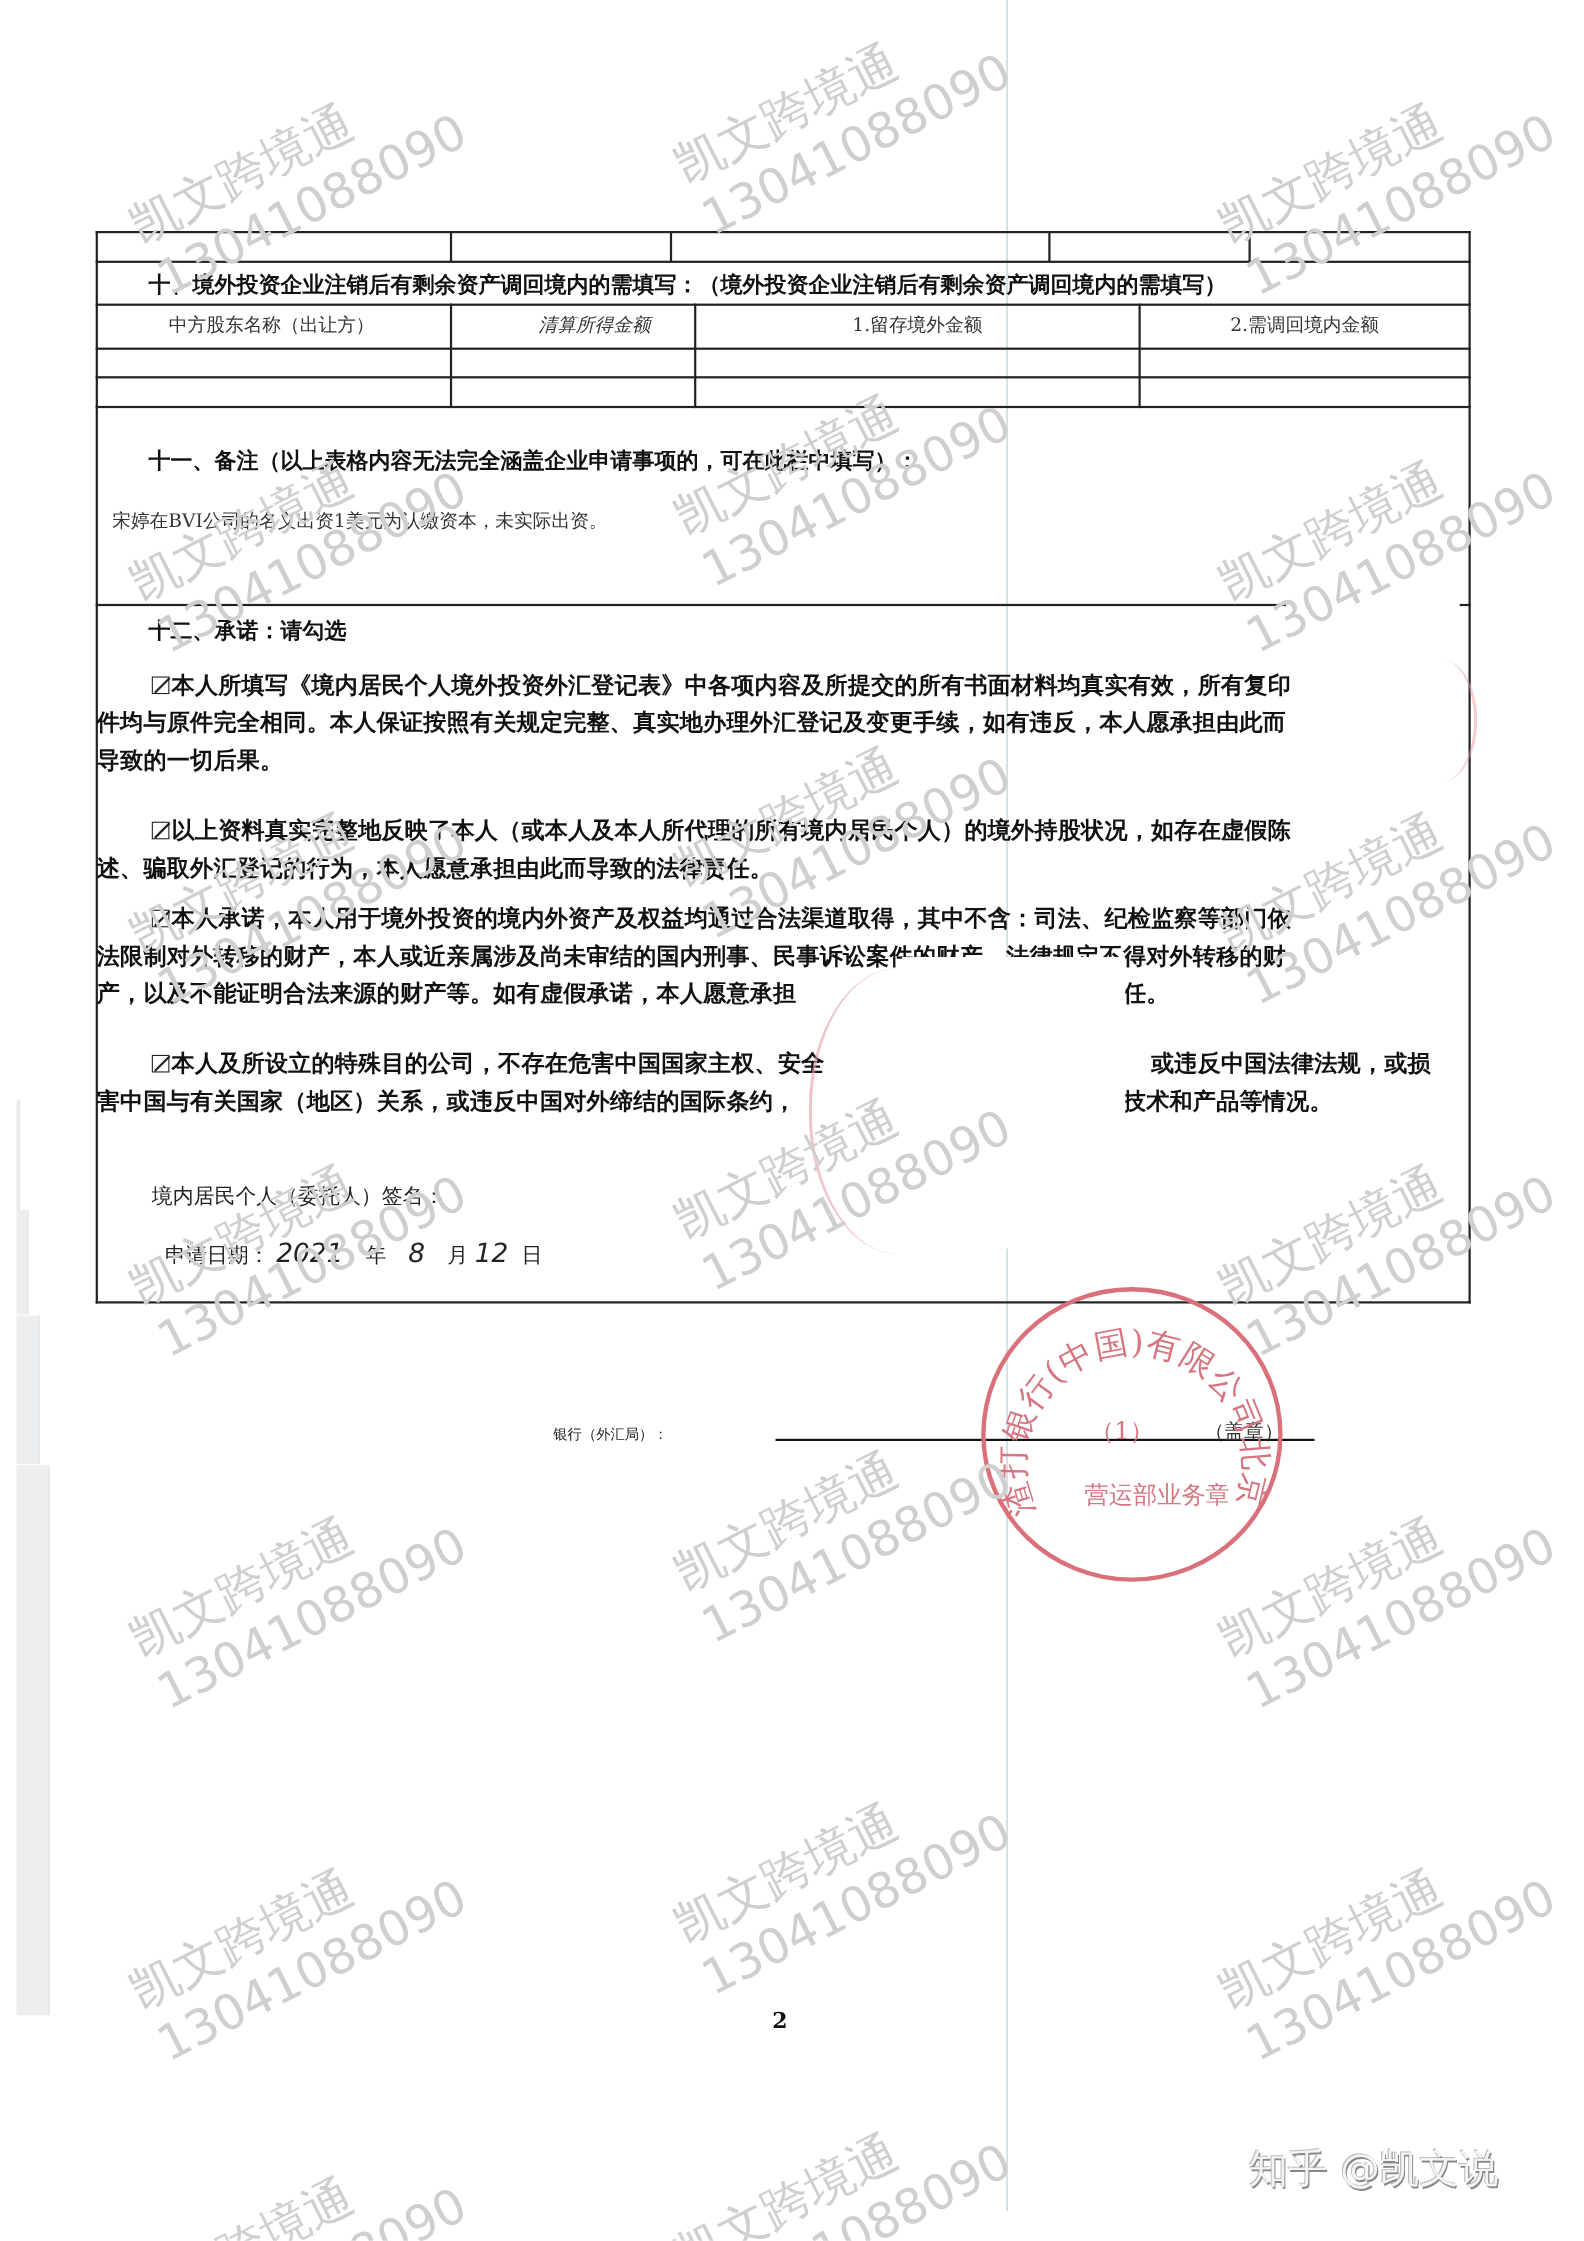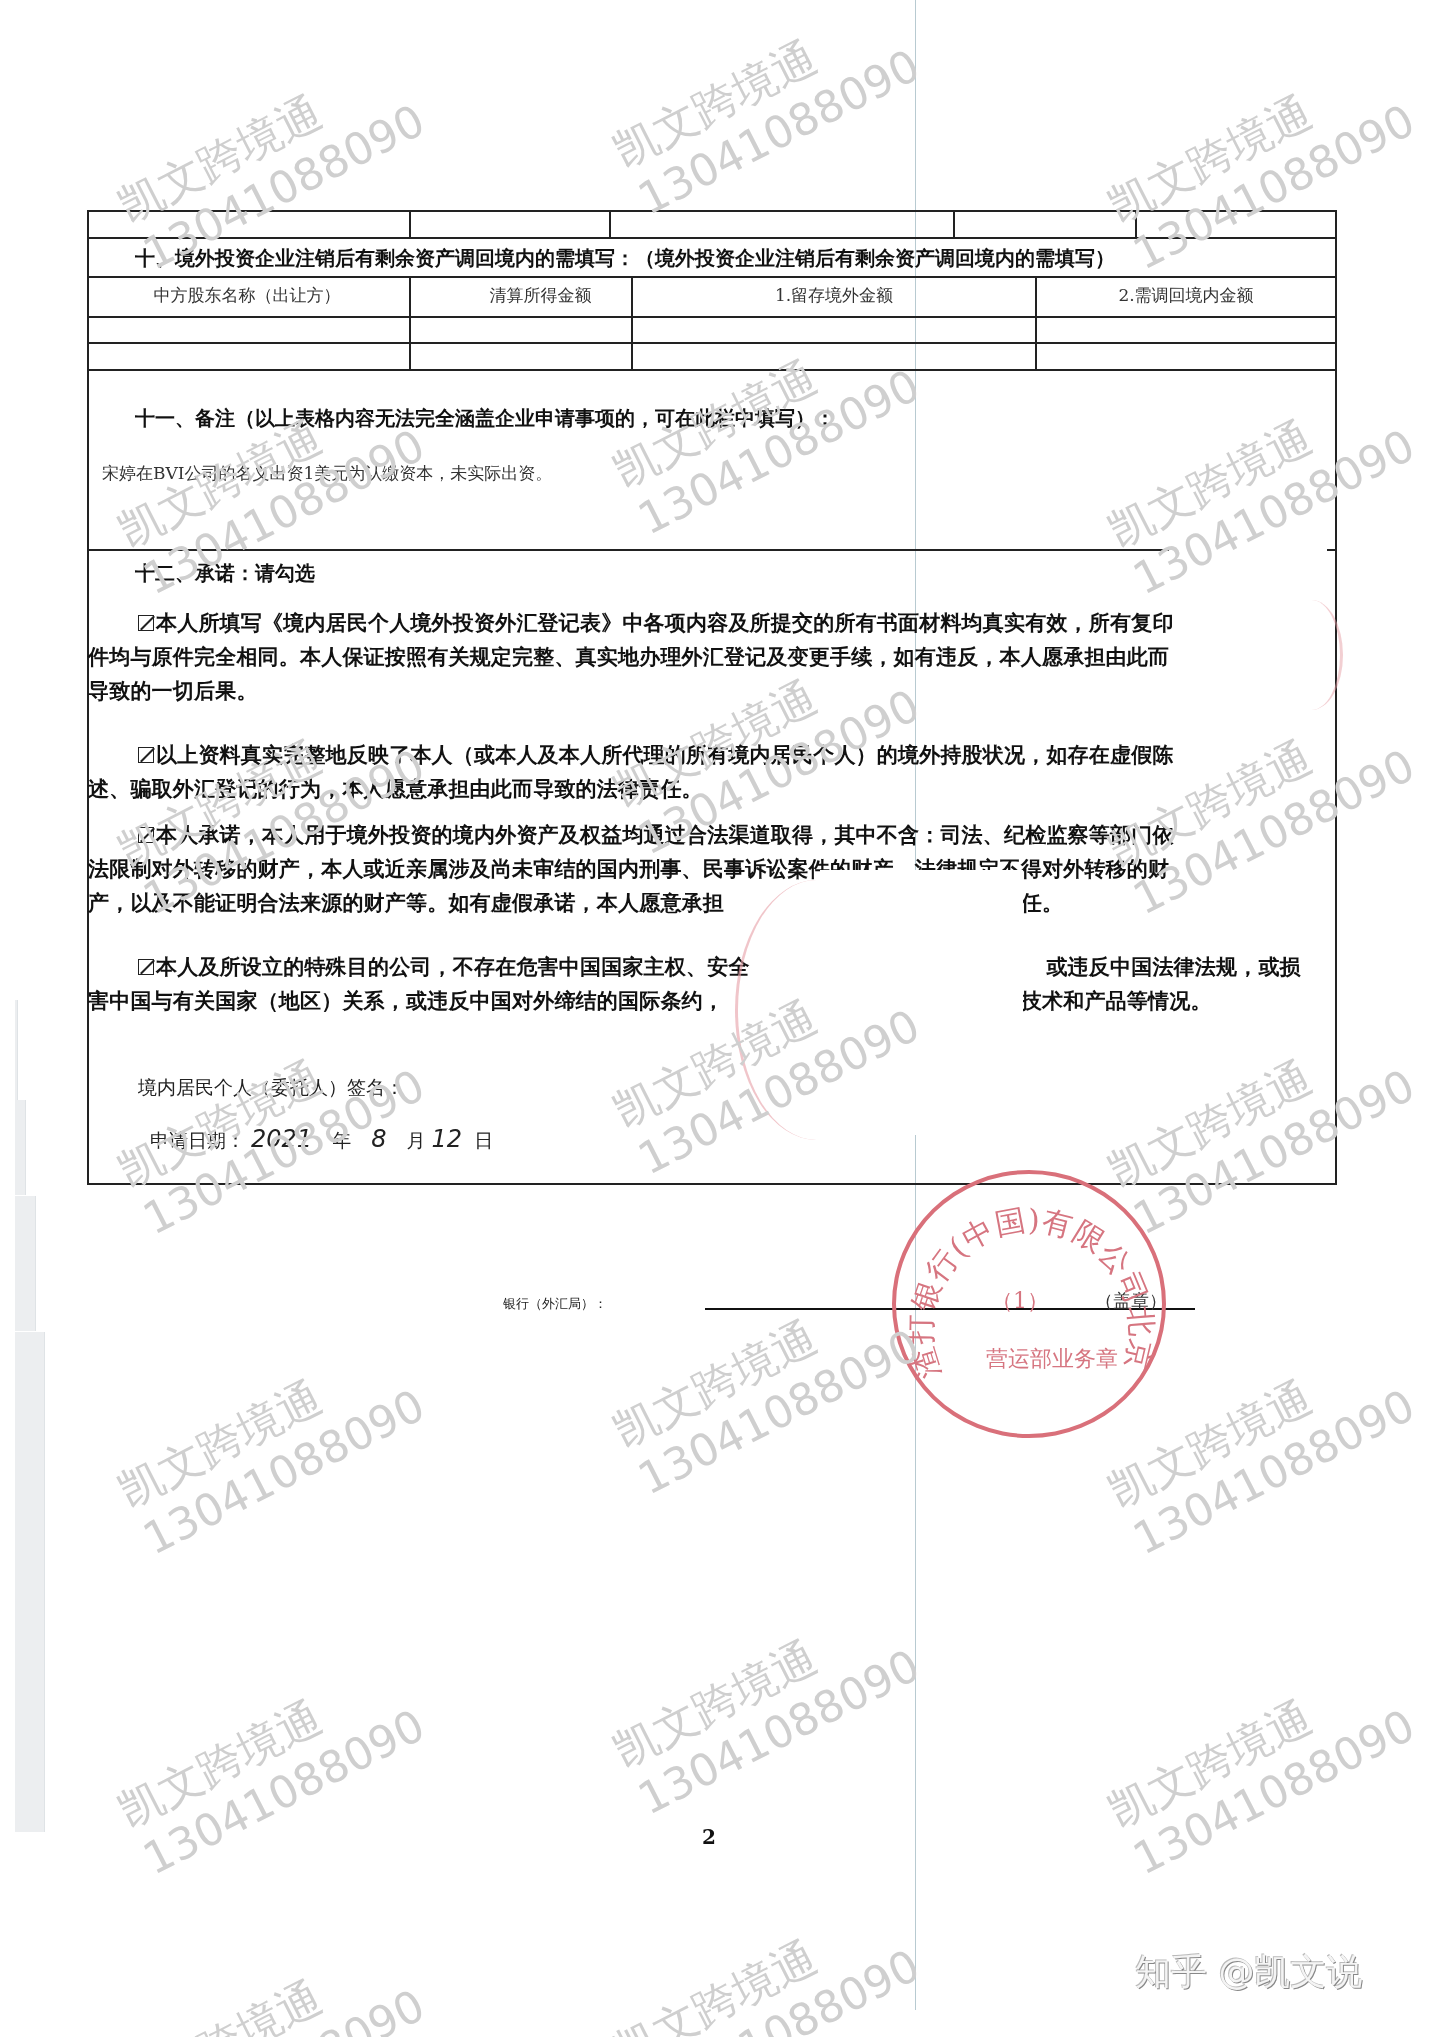--- a/index.html
+++ b/index.html
@@ -42,21 +42,21 @@
   <div class="vline" style="left:409px;top:210px;height:28px;"></div>
   <div class="vline" style="left:609px;top:210px;height:28px;"></div>
   <div class="vline" style="left:953px;top:210px;height:28px;"></div>
   <div class="vline" style="left:1135px;top:210px;height:28px;"></div>
   <div class="hline" style="left:87px;top:237px;width:1250px;"></div>
 
   <div class="abs bold hdr" style="left:135px;top:245px;">十、境外投资企业注销后有剩余资产调回境内的需填写：（境外投资企业注销后有剩余资产调回境内的需填写）</div>
   <div class="hline" style="left:87px;top:276px;width:1250px;"></div>
 
   <div class="col-hdr" style="left:89px;width:316px;">中方股东名称（出让方）</div>
-  <div class="col-hdr" style="left:411px;width:259px;">清算所得金额</div>
+  <div class="col-hdr" style="left:411px;width:259px;font-style:italic;">清算所得金额</div>
   <div class="col-hdr" style="left:633px;width:402px;">1.留存境外金额</div>
   <div class="col-hdr" style="left:1037px;width:298px;">2.需调回境内金额</div>
 
   <div class="hline" style="left:87px;top:316px;width:1250px;"></div>
   <div class="hline" style="left:87px;top:342px;width:1250px;"></div>
   <div class="hline" style="left:87px;top:369px;width:1250px;"></div>
   <div class="vline" style="left:409px;top:276px;height:95px;"></div>
   <div class="vline" style="left:631px;top:276px;height:95px;"></div>
   <div class="vline" style="left:1035px;top:276px;height:95px;"></div>
 

